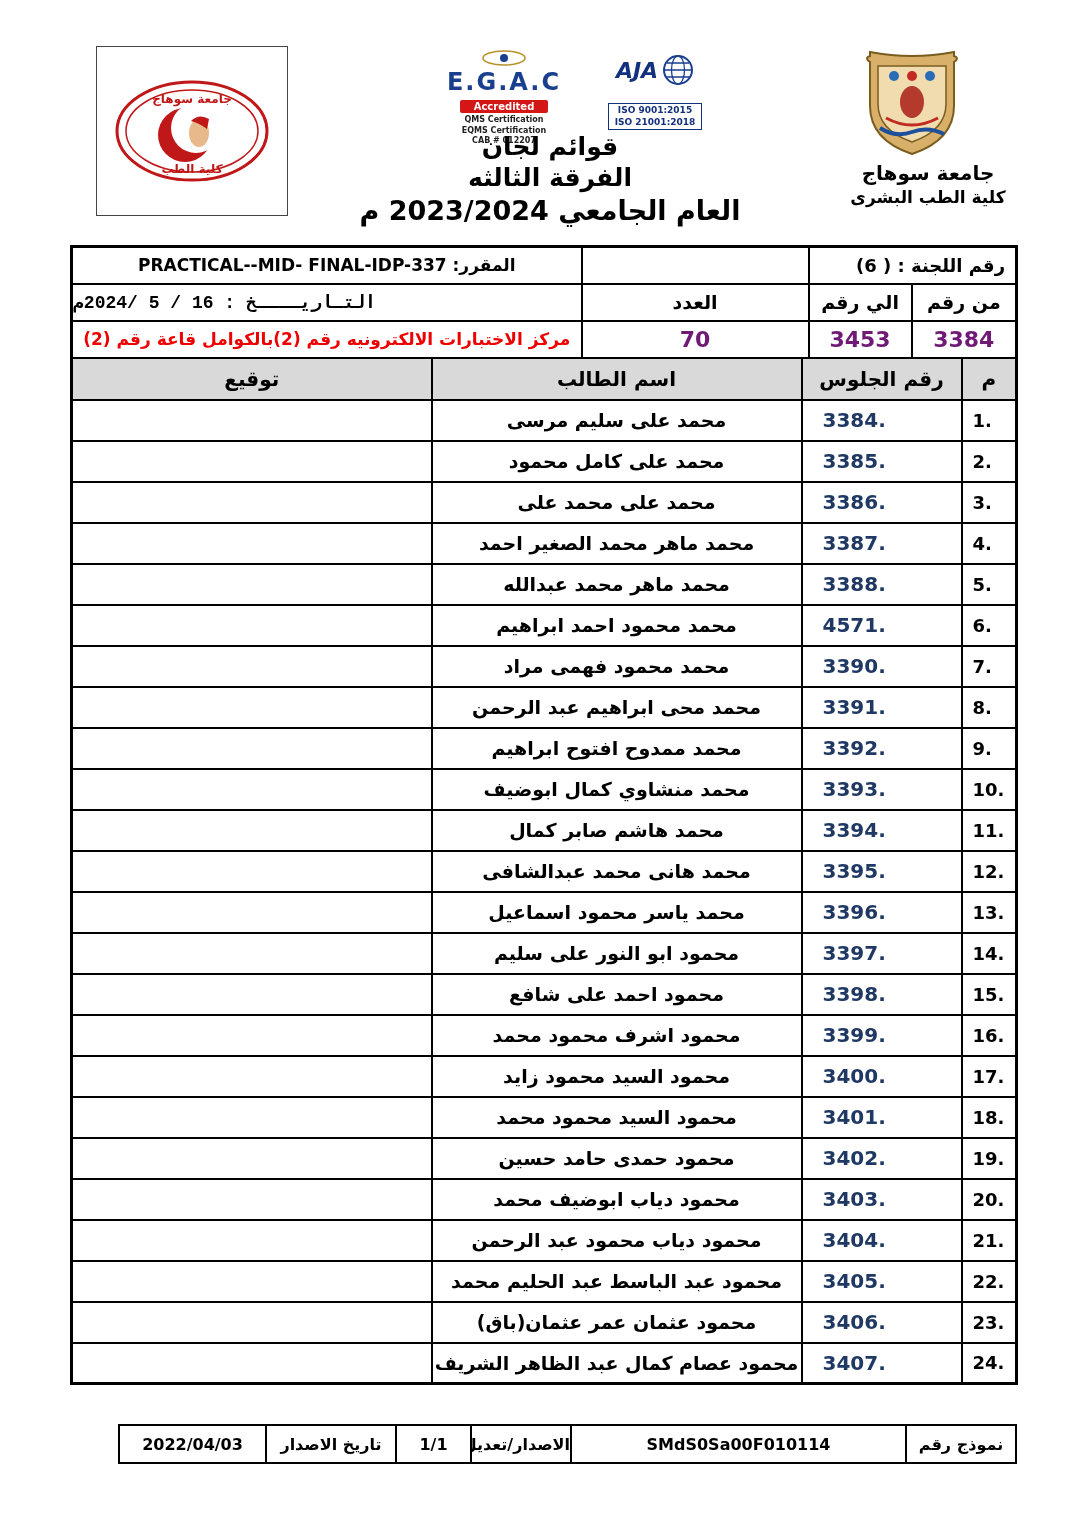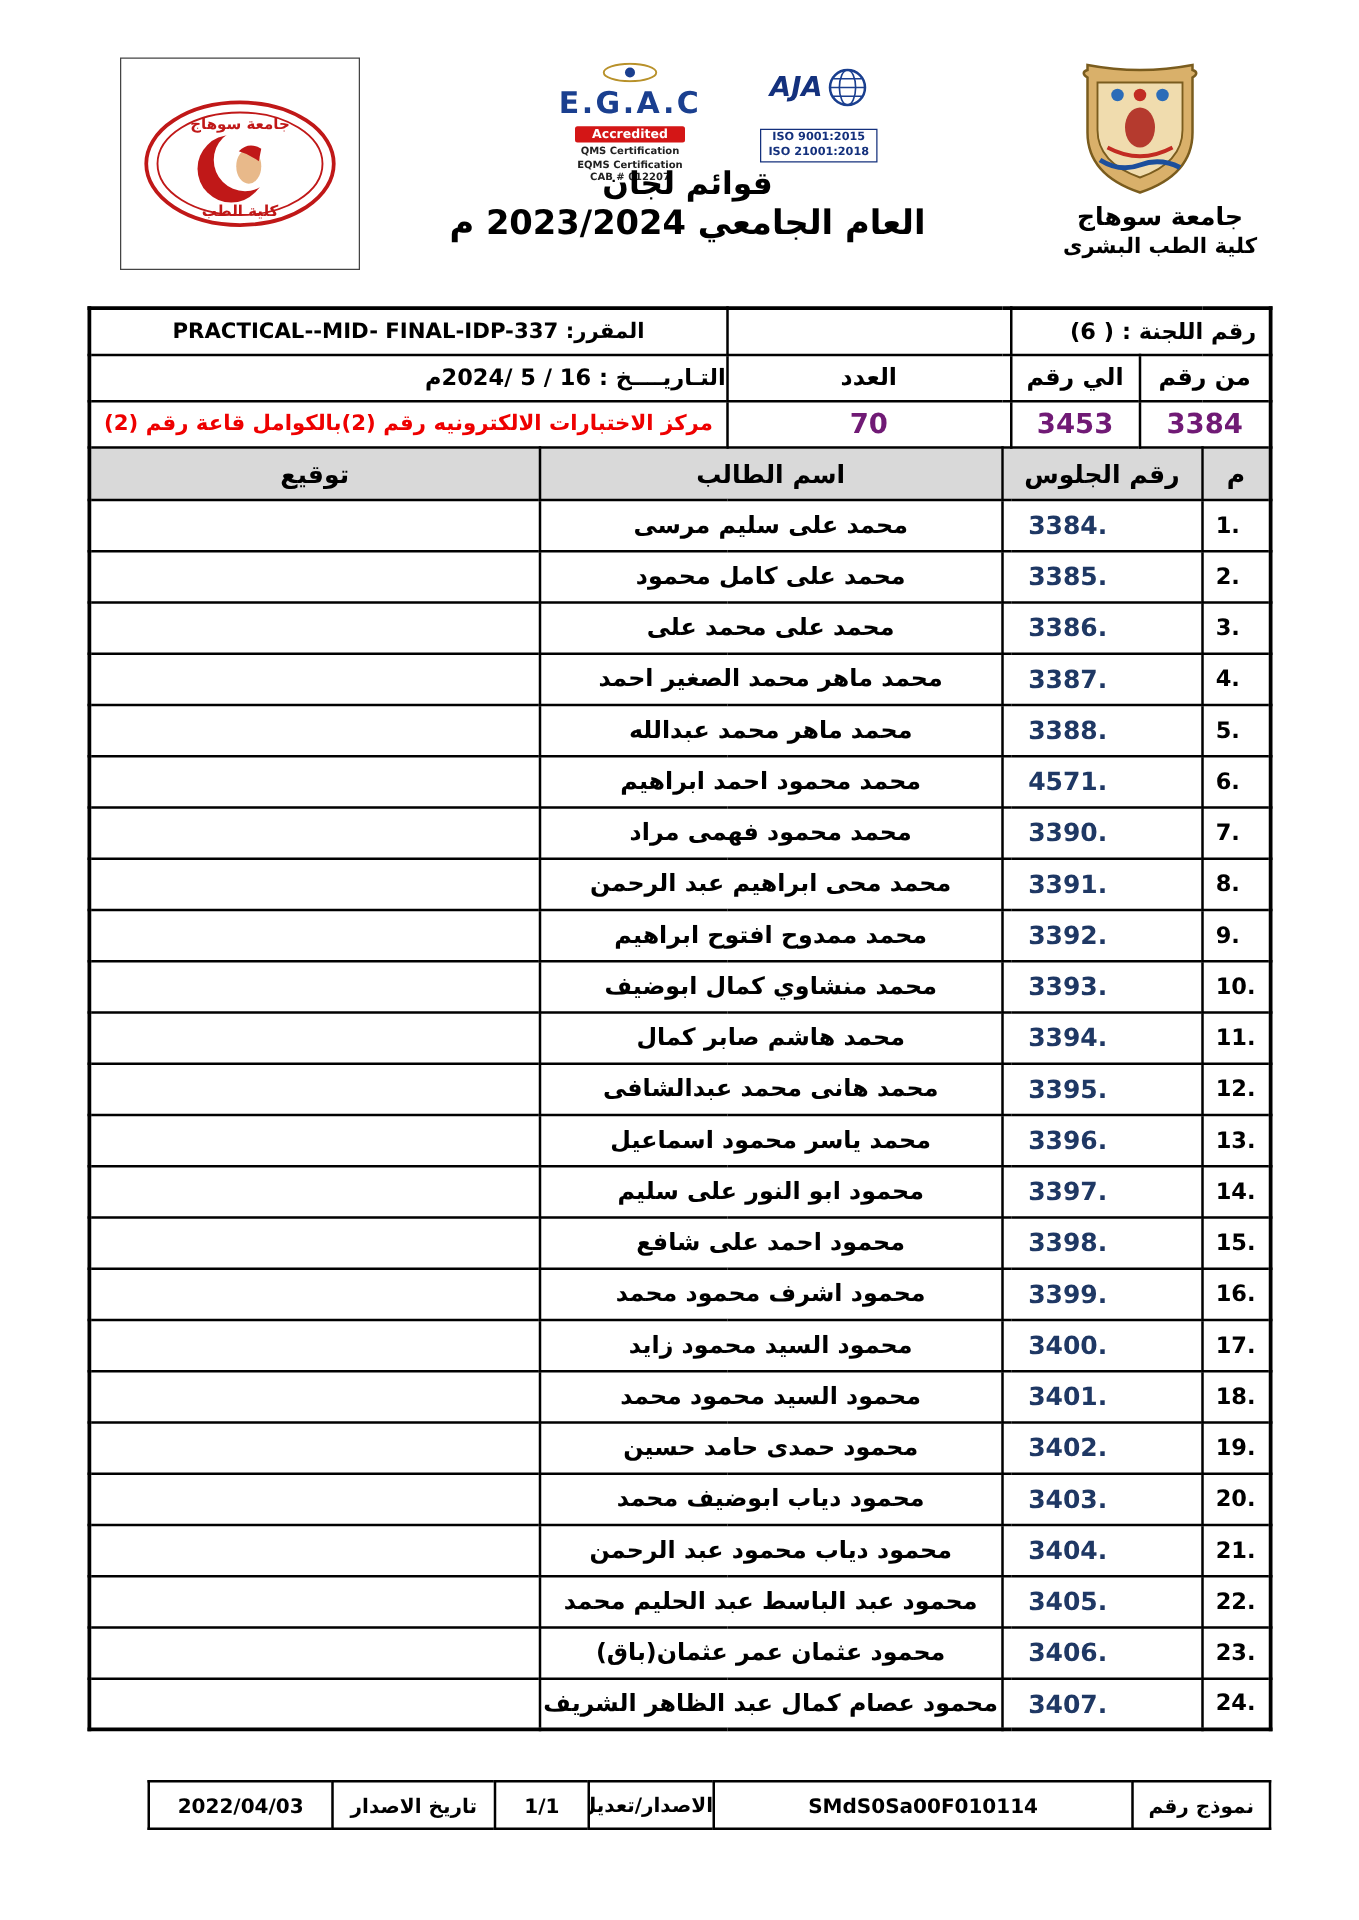--- a/index.html
+++ b/index.html
@@ -48,21 +48,21 @@
     position: absolute; left: 70px; top: 245px; width: 945px;
     border-collapse: collapse; table-layout: fixed;
     border: 3px solid #000; direction: rtl;
   }
   .main-table td, .main-table th {
     border: 2px solid #000; font-weight: bold; overflow: hidden; white-space: nowrap;
   }
   .cell-committee { text-align: right; padding-right: 10px; font-size: 18px; height: 37px; }
   .cell-course   { text-align: center; font-size: 17px; }
   .cell-label    { text-align: center; font-size: 19px; height: 37px; }
-  .cell-date     { text-align: right; font-size: 18px; }
+  .cell-date     { text-align: left; font-size: 18px; font-family: Liberation Mono, monospace; }
   .cell-red      { color: #701a75; text-align: center; font-size: 22px; height: 37px; }
   .cell-venue    { color: #ee0000; text-align: center; font-size: 17px; }
 
   .head-row th { background: #d9d9d9; font-size: 20px; height: 42px; text-align: center; }
 
   .row-index { text-align: left; padding-left: 10px; font-size: 18px; height: 41px; }
   .row-seat  { text-align: left; padding-left: 20px; font-size: 20px; color: #1f3864; }
   .row-name  { text-align: center; font-size: 19px; }
   .row-sign  { }
 
@@ -119,20 +119,21 @@
       </svg>
     </div>
     <div class="aja-box">
       <div class="aja-small">ISO 9001:2015</div>
       <div class="aja-small">ISO 21001:2018</div>
     </div>
   </div>
 
   <div class="titles">
     <div class="title-1">قوائم لجان</div>
+    <div class="title-2">الفرقة الثالثه</div>
     <div class="title-3">العام الجامعي 2023/2024 م</div>
   </div>
 
   <div class="shield-box">
     <svg width="112" height="106" viewBox="0 0 112 106">
       <path d="M14,2 q42,8 84,0 l0,4 q6,2 0,6 l0,44 q0,34 -42,48 q-42,-14 -42,-48 l0,-44 q-6,-4 0,-6 z" fill="#d9b06a" stroke="#7a5c1e" stroke-width="2"></path>
       <path d="M22,16 h68 v38 q0,26 -34,38 q-34,-12 -34,-38 z" fill="#f0dcae" stroke="#7a5c1e" stroke-width="1.5"></path>
       <circle cx="38" cy="26" r="5" fill="#2b6cb8"></circle>
       <circle cx="56" cy="26" r="5" fill="#c22b22"></circle>
       <circle cx="74" cy="26" r="5" fill="#2b6cb8"></circle>

